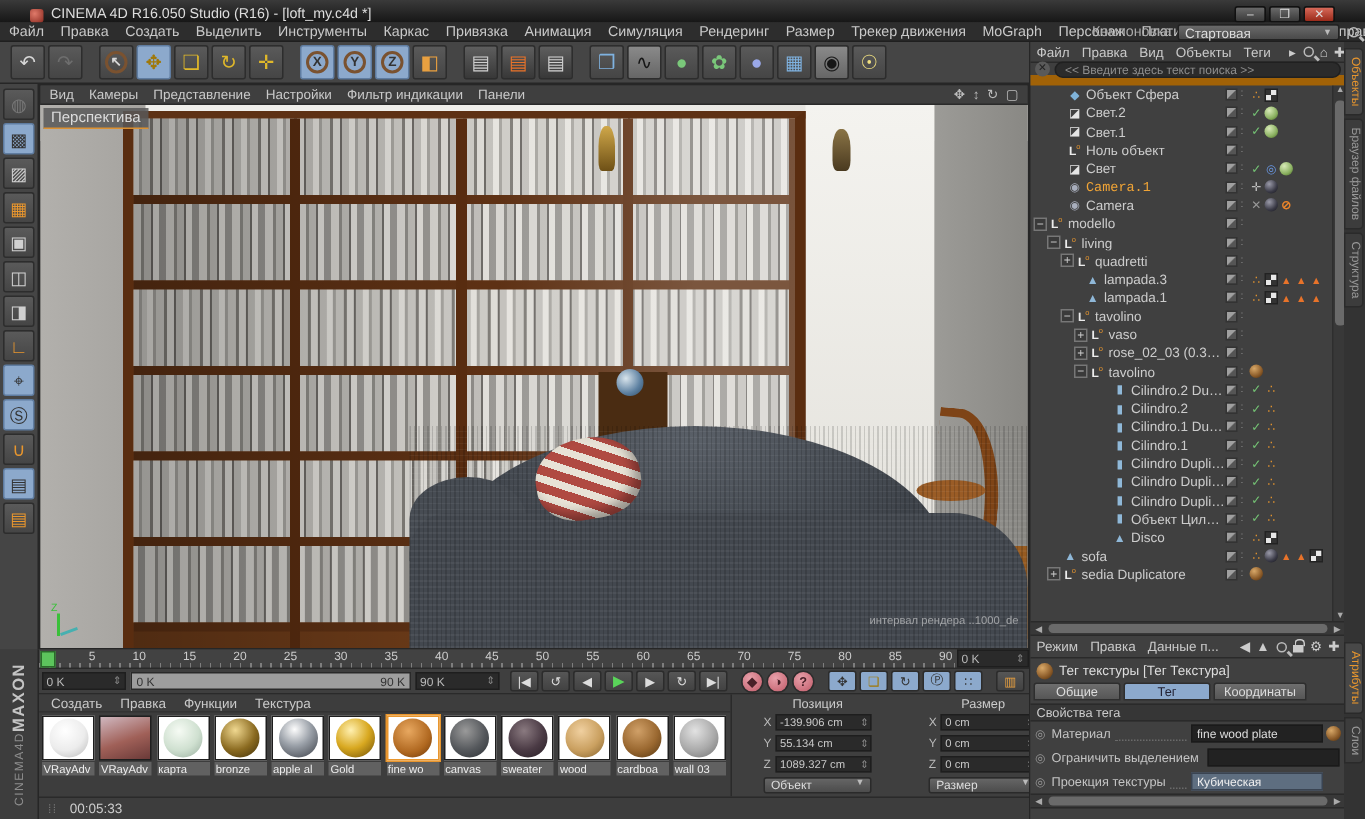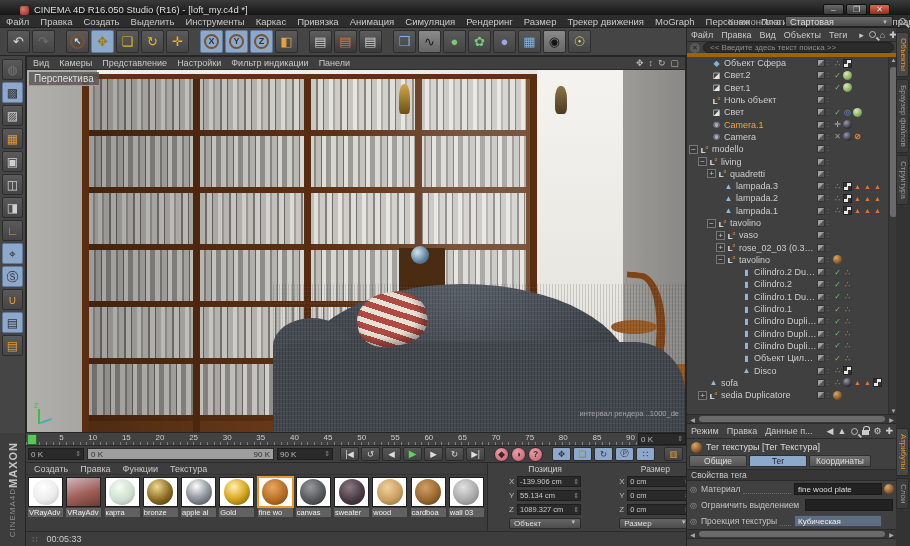--- a/index.html
+++ b/index.html
@@ -147,40 +147,40 @@
   #omcontent{position:absolute;left:0;top:0;width:210px;height:518px;}
   #tabstrip{position:absolute;right:0;top:0;width:14px;height:518px;background:#333;}
   .vtab{writing-mode:vertical-rl;font-size:8px;color:#999;background:#3c3c3c;border:1px solid #2a2a2a;border-radius:0 3px 3px 0;padding:5px 0;margin:2px 0;width:13px;text-align:center;white-space:nowrap;}
   .vtab.on{color:#e8962e;background:#484848;}
   #toptabs{position:absolute;top:2px;left:0;}
   #bottomtabs{position:absolute;top:398px;left:0;}
   #ommenus{height:14px;background:#3f3f3f;border-bottom:1px solid #2a2a2a;display:flex;align-items:center;padding:0 4px;}
   #ommenus .mitem{margin-right:8px;color:#c9c9c9;font-size:9px;}
   #omicons{margin-left:auto;display:flex;align-items:center;}
   #omicons span{color:#ccc;font-size:9px;margin-left:4px;}
-  #omsearch{height:15px;background:#3f3f3f;display:flex;align-items:center;padding:0 3px;border-bottom:4px solid #a16207;}
+  #omsearch{height:15px;background:#3f3f3f;display:flex;align-items:center;padding:0 3px;border-bottom:7px solid #a16207;}
   #searchx{width:10px;height:10px;border-radius:50%;background:#5a5a5a;color:#222;font-size:7px;line-height:10px;text-align:center;margin-right:3px;}
   #searchinput{flex:1;height:11px;background:#2b2b2b;border:1px solid #202020;border-radius:6px;color:#999;font-size:8px;padding:0 6px;}
   #searchinput::placeholder{color:#8e8e8e;}
   #omtree{height:357px;overflow:hidden;position:relative;}
   .orow{height:12.3px;display:flex;align-items:center;font-size:9px;color:#ccc;white-space:nowrap;}
   .expbox{width:9px;height:9px;min-width:9px;border:1px solid #777;background:#3a3a3a;color:#ccc;font-size:8px;line-height:7px;text-align:center;margin-right:1px;}
   .expbox.exp-none{visibility:hidden;}
   .expbox.exp-plus::before{content:"+";}
   .expbox.exp-minus::before{content:"−";}
   .oi{width:11px;min-width:11px;text-align:center;font-size:8px;margin-right:2px;}
   .oi-light::before{content:"◪";color:#e4e4e4;}
   .oi-sphere::before{content:"◆";color:#7fb2d8;}
   .oi-null::before{content:"L";color:#ececec;font-weight:bold;}
   .oi-null::after{content:"o";color:#e8962e;font-size:5px;vertical-align:4px;}
   .oi-camera::before{content:"◉";color:#a8aebc;}
   .oi-pyramid::before{content:"▲";color:#8fb8d8;}
   .oi-cyl::before{content:"▮";color:#8fb8d8;}
   .oname{flex:1;overflow:hidden;text-overflow:ellipsis;}
-  .oname.sel{color:#f0a436;}
+  .oname.sel{color:#f0a436;font-family:Liberation Mono, monospace;}
   .pencil{width:8px;height:8px;min-width:8px;background:linear-gradient(135deg,#a0a0a0 45%,#555 55%);border:1px solid #333;margin-right:2px;}
   .vdots{width:4px;min-width:4px;color:#8a8a8a;font-size:7px;line-height:8px;margin-right:2px;}
   .otags{width:64px;min-width:64px;display:flex;align-items:center;}
   .tg{width:9px;height:9px;min-width:9px;margin-right:1px;font-size:8px;line-height:9px;text-align:center;display:inline-block;}
   .tg.checkg::before{content:"✓";color:#74c274;}
   .tg.xred::before{content:"✕";color:#d05050;}
   .tg.xgray::before{content:"✕";color:#999;}
   .tg.tri::before{content:"▲";color:#e8732a;font-size:7px;}
   .tg.phong::before{content:"∴";color:#e8962e;}
   .tg.target::before{content:"◎";color:#6a9ae8;}
@@ -917,34 +917,20 @@
             <span class="vdots">:</span>
             <span class="otags">
               <span class="tg phong"></span>
               <span class="tg checker"></span>
               <span class="tg tri"></span>
               <span class="tg tri"></span>
               <span class="tg tri"></span>
             </span>
           </div>
 
-          <div class="orow" style="padding-left: 26px;">
-            <span class="expbox exp-none"></span>
-            <span class="oi oi-pyramid"></span>
-            <span class="oname">lampada.2</span>
-            <span class="pencil"></span>
-            <span class="vdots">:</span>
-            <span class="otags">
-              <span class="tg phong"></span>
-              <span class="tg checker"></span>
-              <span class="tg tri"></span>
-              <span class="tg tri"></span>
-              <span class="tg tri"></span>
-            </span>
-          </div>
 
           <div class="orow" style="padding-left: 26px;">
             <span class="expbox exp-none"></span>
             <span class="oi oi-pyramid"></span>
             <span class="oname">lampada.1</span>
             <span class="pencil"></span>
             <span class="vdots">:</span>
             <span class="otags">
               <span class="tg phong"></span>
               <span class="tg checker"></span>

